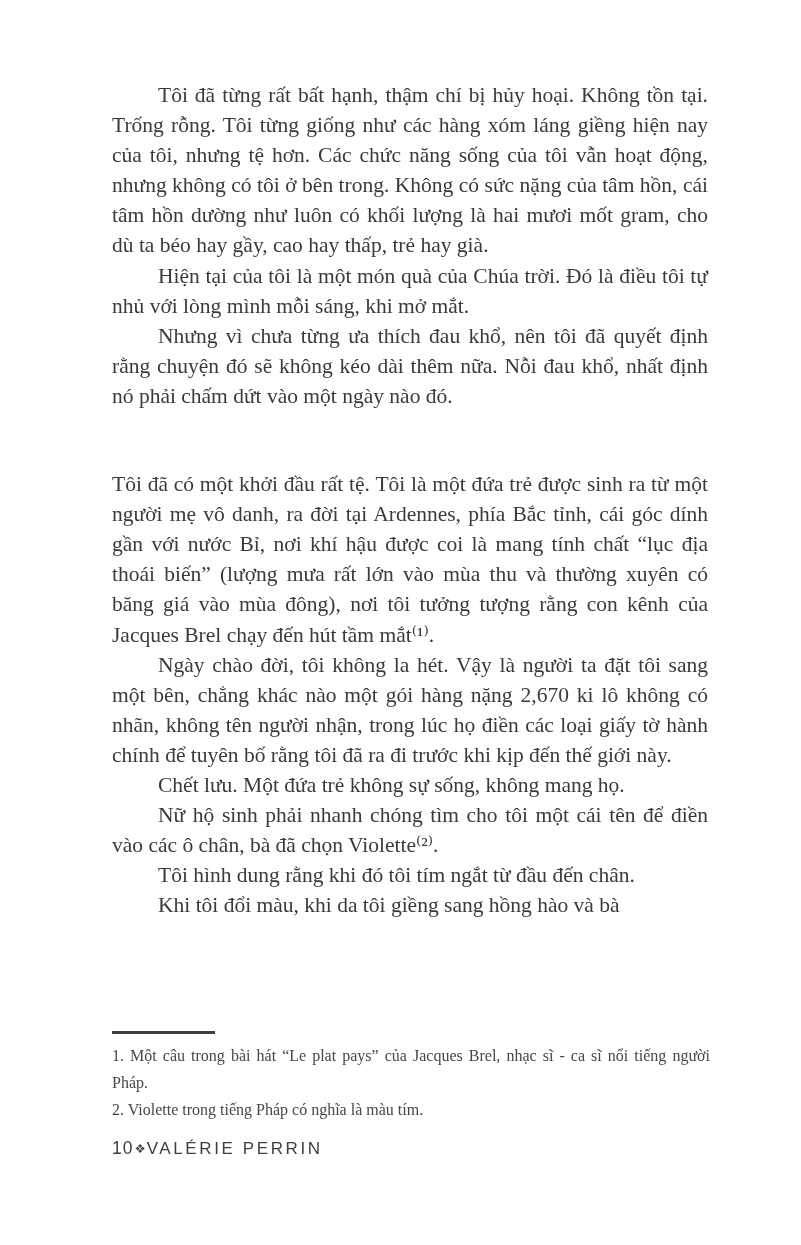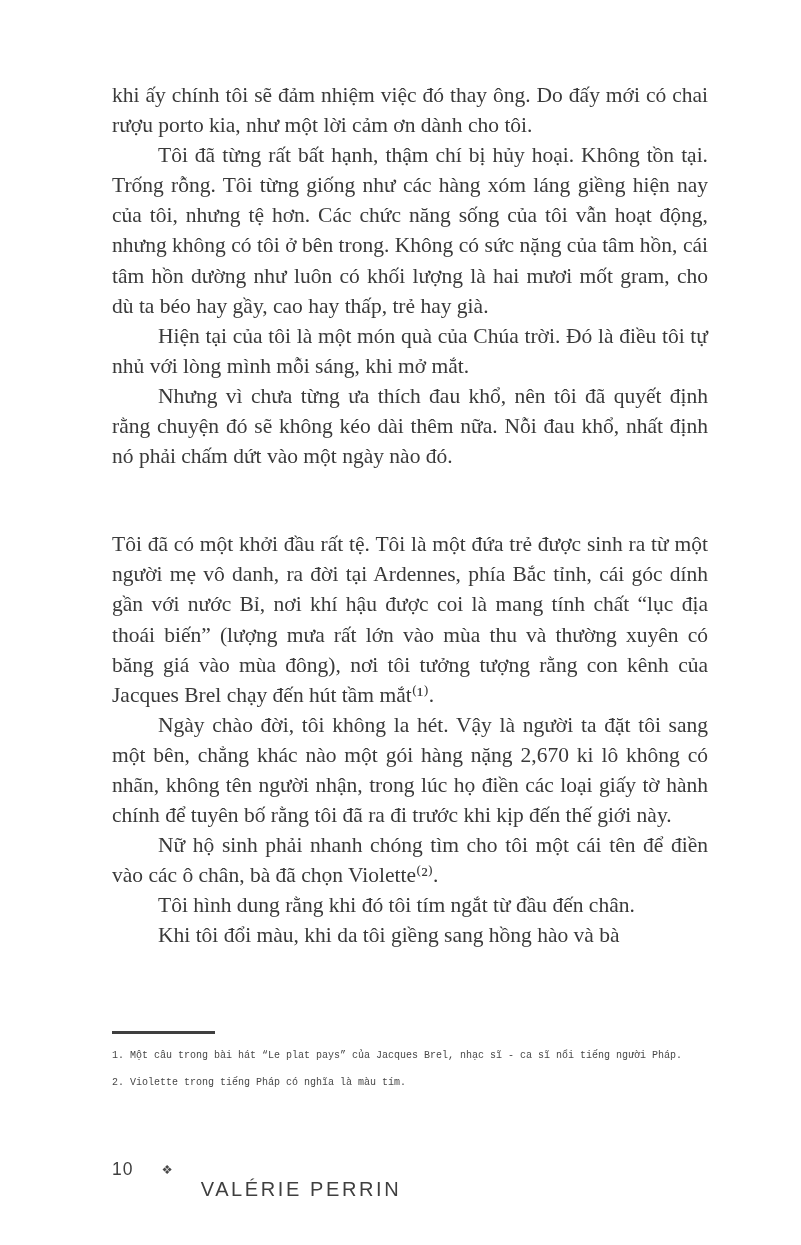--- a/index.html
+++ b/index.html
@@ -38,72 +38,71 @@
   }
   .para.section-start {
     margin-top: 58px;
   }
   
   .footnotes {
     position: absolute;
     left: 112px;
     top: 1031px;
     width: 598px;
-    font-family: Liberation Mono, monospace;
-    font-size: 10px;
+    font-family: Liberation Serif, serif;
+    font-size: 16px;
     line-height: 27px;
     color: #474747;
     text-align: justify;
   }
   .fn-rule {
     width: 103px;
     height: 3px;
     background: #3f3f3f;
     margin: 0 0 8px 0;
   }
   .footnote {
     margin: 0;
   }
   
   .page-footer {
     position: absolute;
     left: 112px;
     top: 1138px;
     display: flex;
     align-items: center;
-    gap: 28px;
+    gap: 1px;
     font-family: "Liberation Sans", "DejaVu Sans", sans-serif;
     color: #3f3f3f;
   }
   .page-footer .page-num {
     font-size: 17.5px;
     letter-spacing: 1px;
   }
   .page-footer .ornament {
     font-size: 12.5px;
     color: #4a4a4a;
   }
   .page-footer .running-title {
-    font-size: 20px;
+    font-size: 17px;
     letter-spacing: 2.6px;
-    margin-top: 40px;
   }
 </style>
 </head>
 <body>
 
 <main class="page">
 
   <section class="body-text">
-    <p class="para no-indent">khi ấy chính tôi sẽ đảm nhiệm việc đó thay ông. Do đấy mới có chai rượu porto kia, như một lời cảm ơn dành cho tôi.</p>
     <p class="para">Tôi đã từng rất bất hạnh, thậm chí bị hủy hoại. Không tồn tại. Trống rỗng. Tôi từng giống như các hàng xóm láng giềng hiện nay của tôi, nhưng tệ hơn. Các chức năng sống của tôi vẫn hoạt động, nhưng không có tôi ở bên trong. Không có sức nặng của tâm hồn, cái tâm hồn dường như luôn có khối lượng là hai mươi mốt gram, cho dù ta béo hay gầy, cao hay thấp, trẻ hay già.</p>
     <p class="para">Hiện tại của tôi là một món quà của Chúa trời. Đó là điều tôi tự nhủ với lòng mình mỗi sáng, khi mở mắt.</p>
     <p class="para">Nhưng vì chưa từng ưa thích đau khổ, nên tôi đã quyết định rằng chuyện đó sẽ không kéo dài thêm nữa. Nỗi đau khổ, nhất định nó phải chấm dứt vào một ngày nào đó.</p>
     <p class="para no-indent section-start">Tôi đã có một khởi đầu rất tệ. Tôi là một đứa trẻ được sinh ra từ một người mẹ vô danh, ra đời tại Ardennes, phía Bắc tỉnh, cái góc dính gần với nước Bỉ, nơi khí hậu được coi là mang tính chất “lục địa thoái biến” (lượng mưa rất lớn vào mùa thu và thường xuyên có băng giá vào mùa đông), nơi tôi tưởng tượng rằng con kênh của Jacques Brel chạy đến hút tầm mắt⁽¹⁾.</p>
     <p class="para">Ngày chào đời, tôi không la hét. Vậy là người ta đặt tôi sang một bên, chẳng khác nào một gói hàng nặng 2,670 ki lô không có nhãn, không tên người nhận, trong lúc họ điền các loại giấy tờ hành chính để tuyên bố rằng tôi đã ra đi trước khi kịp đến thế giới này.</p>
+    <p class="para">Chết lưu. Một đứa trẻ không sự sống, không mang họ.</p>
     <p class="para">Nữ hộ sinh phải nhanh chóng tìm cho tôi một cái tên để điền vào các ô chân, bà đã chọn Violette⁽²⁾.</p>
     <p class="para">Tôi hình dung rằng khi đó tôi tím ngắt từ đầu đến chân.</p>
     <p class="para">Khi tôi đổi màu, khi da tôi giềng sang hồng hào và bà</p>
   </section>
 
   <section class="footnotes">
     <div class="fn-rule"></div>
     <p class="footnote">1. Một câu trong bài hát “Le plat pays” của Jacques Brel, nhạc sĩ - ca sĩ nổi tiếng người Pháp.</p>
     <p class="footnote">2. Violette trong tiếng Pháp có nghĩa là màu tím.</p>
   </section>

